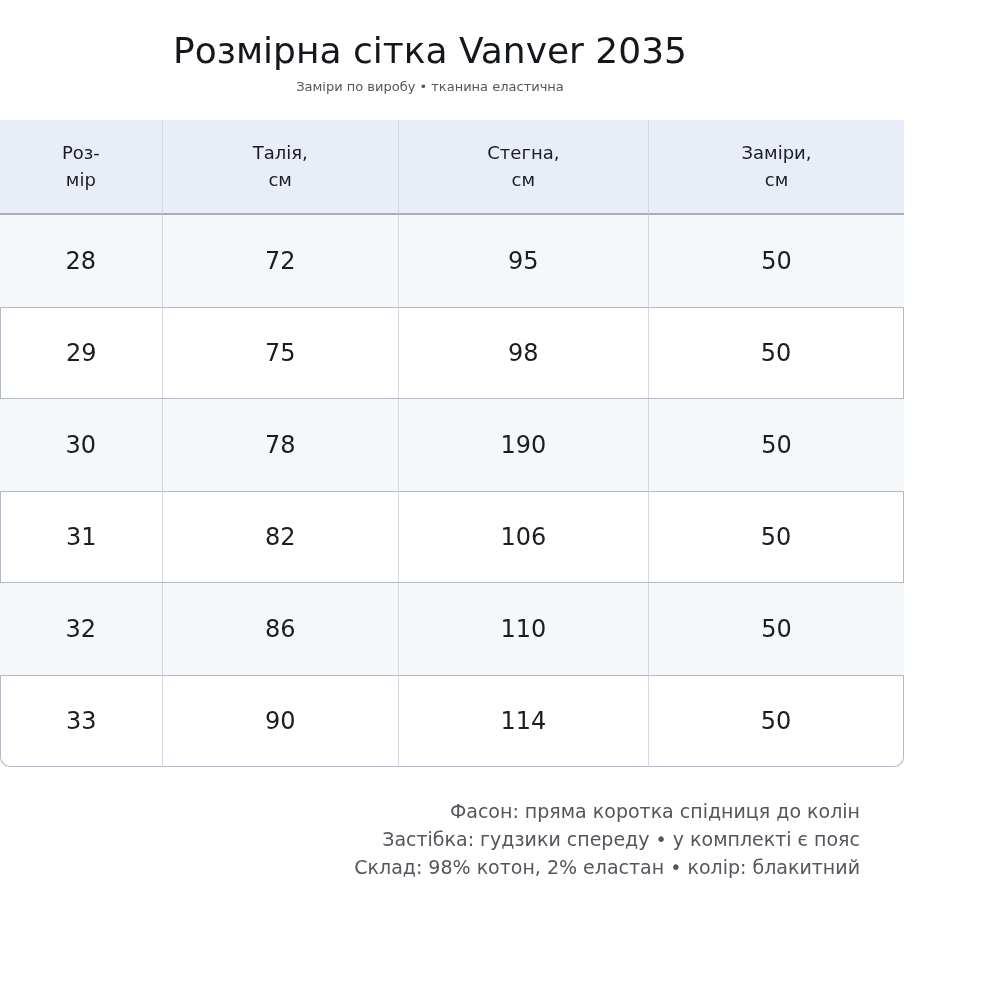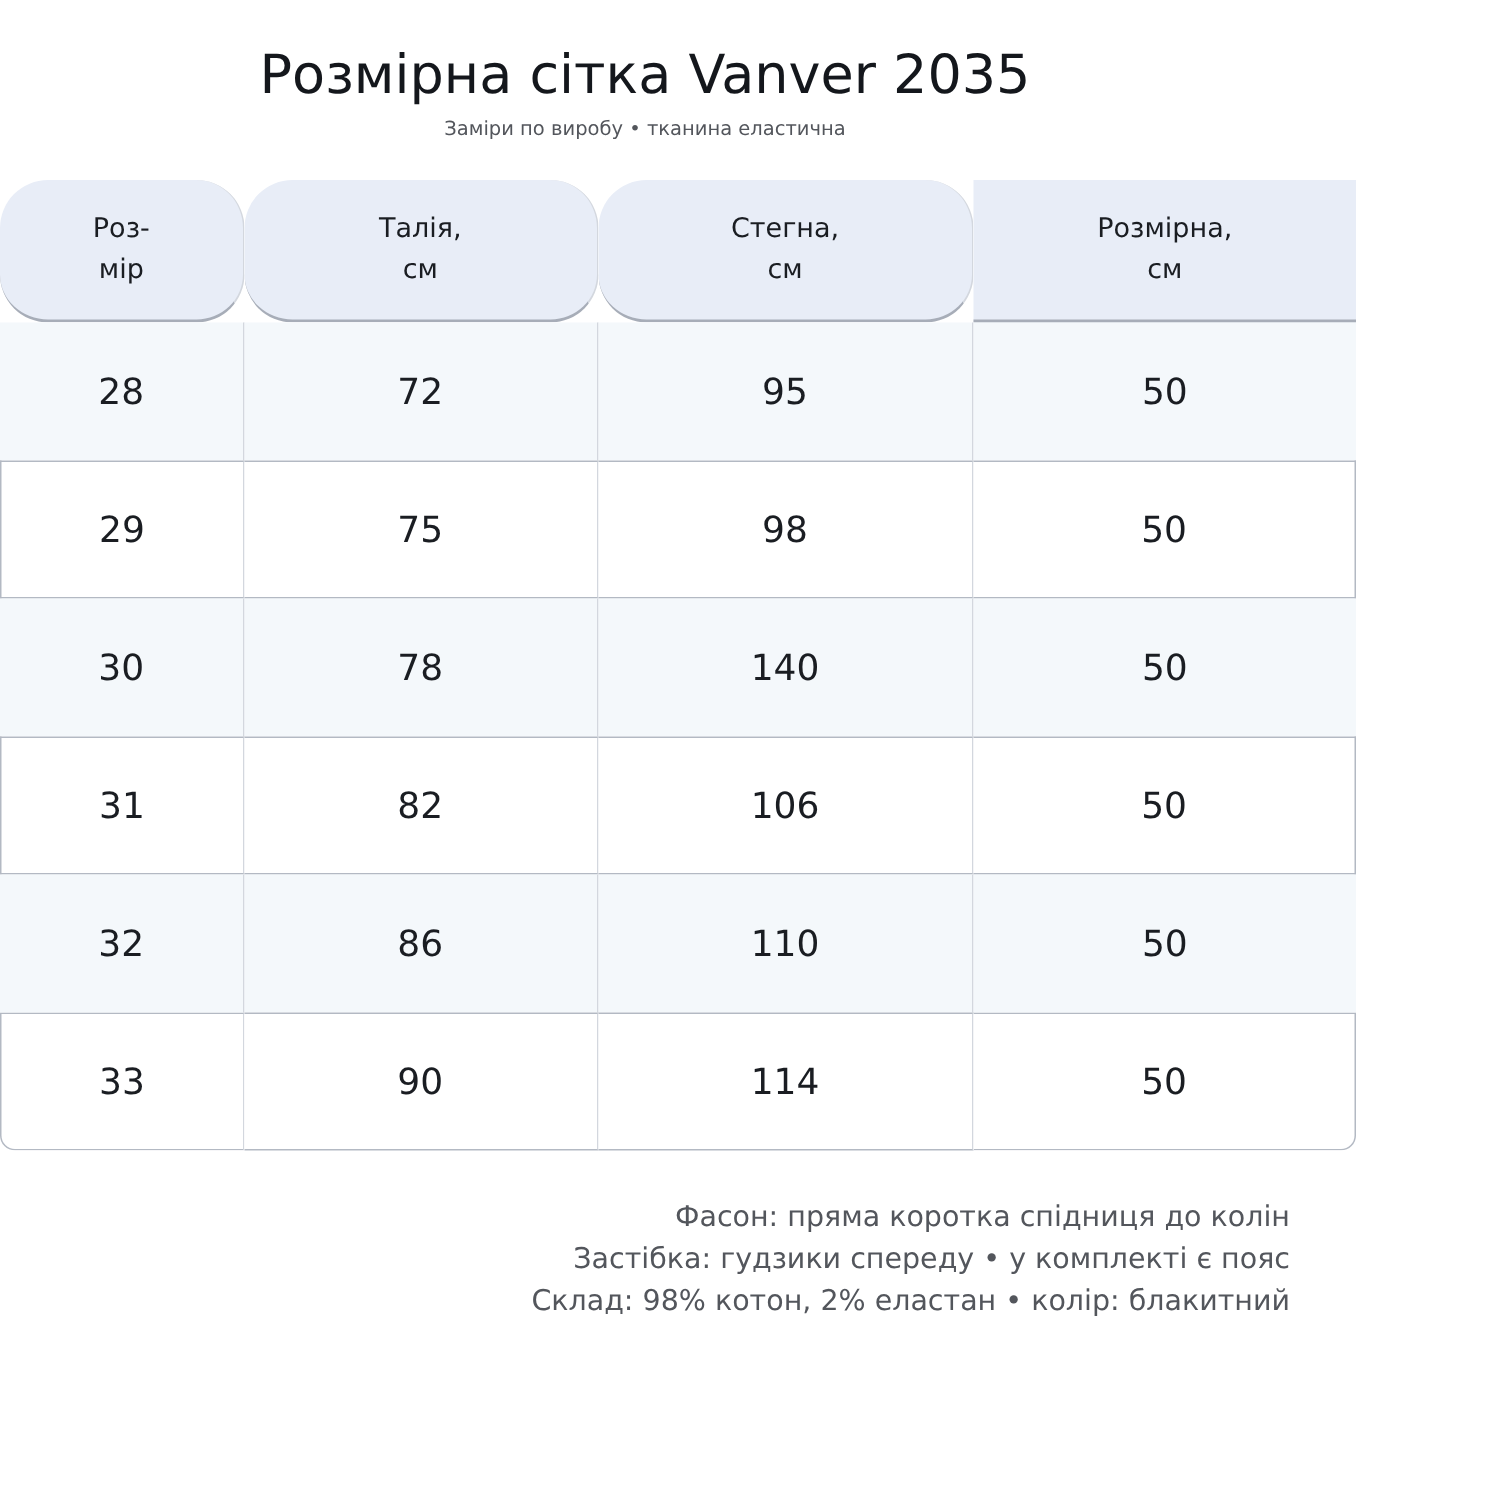--- a/index.html
+++ b/index.html
@@ -49,21 +49,21 @@
     height: 95px;
     font-size: 18px;
     font-weight: 400;
     color: var(--cell-text);
     text-align: center;
     vertical-align: middle;
     white-space: pre-line;
     line-height: 1.45;
     border-bottom: 2px solid var(--header-underline);
   }
-  th:not(:last-child) { border-right: 1px solid var(--separator); border-radius: 32px; }
+  th:not(:last-child) { border-right: 1px solid var(--separator); }
   td {
     height: 92px;
     text-align: center;
     vertical-align: middle;
     font-size: 24px;
     color: var(--cell-text);
   }
   td:not(:last-child) { border-right: 1px solid var(--separator); }
   tr.row-blue td { background: var(--row-alt-bg); }
   tr.row-white td {
@@ -99,41 +99,41 @@
         <col class="c4">
     </colgroup>
     <thead>
       <tr>
         <th>Роз-
 мір</th>
         <th>Талія,
 см</th>
         <th>Стегна,
 см</th>
-        <th>Розмірна,
+        <th>Заміри,
 см</th>
       </tr>
     </thead>
     <tbody>
       <tr class="row-blue">
         <td>28</td>
         <td>72</td>
         <td>95</td>
         <td>50</td>
       </tr>
       <tr class="row-white">
         <td>29</td>
         <td>75</td>
         <td>98</td>
         <td>50</td>
       </tr>
       <tr class="row-blue">
         <td>30</td>
         <td>78</td>
-        <td>140</td>
+        <td>190</td>
         <td>50</td>
       </tr>
       <tr class="row-white">
         <td>31</td>
         <td>82</td>
         <td>106</td>
         <td>50</td>
       </tr>
       <tr class="row-blue">
         <td>32</td>

